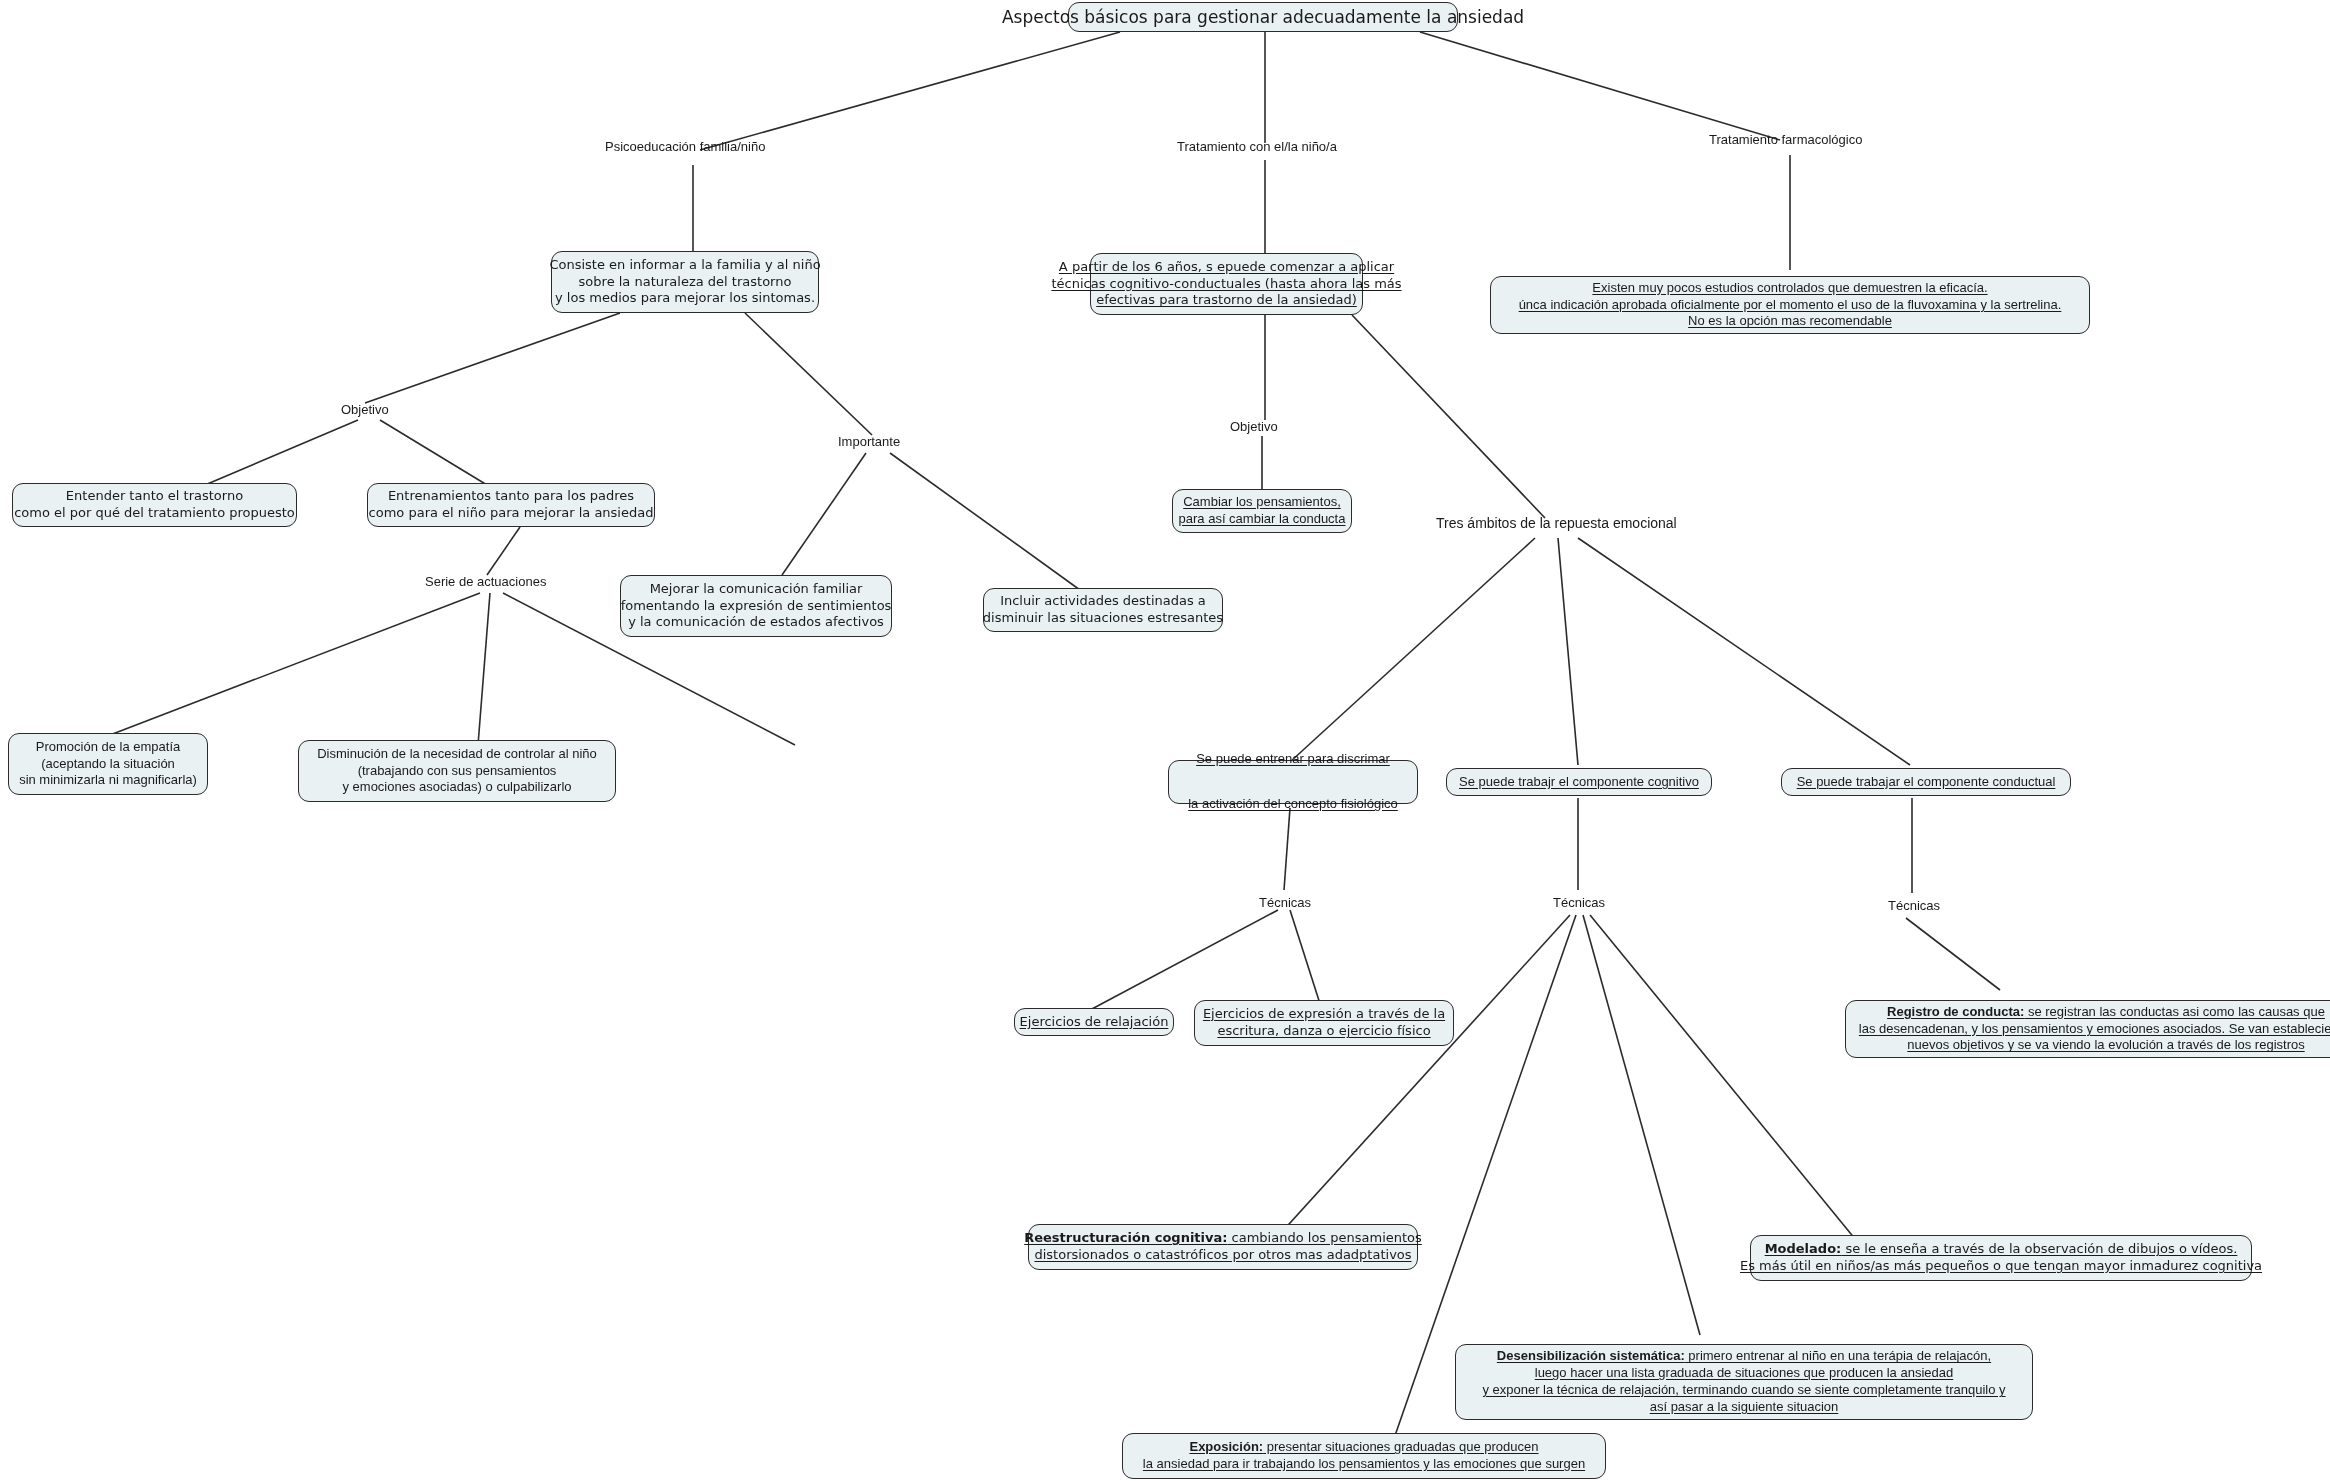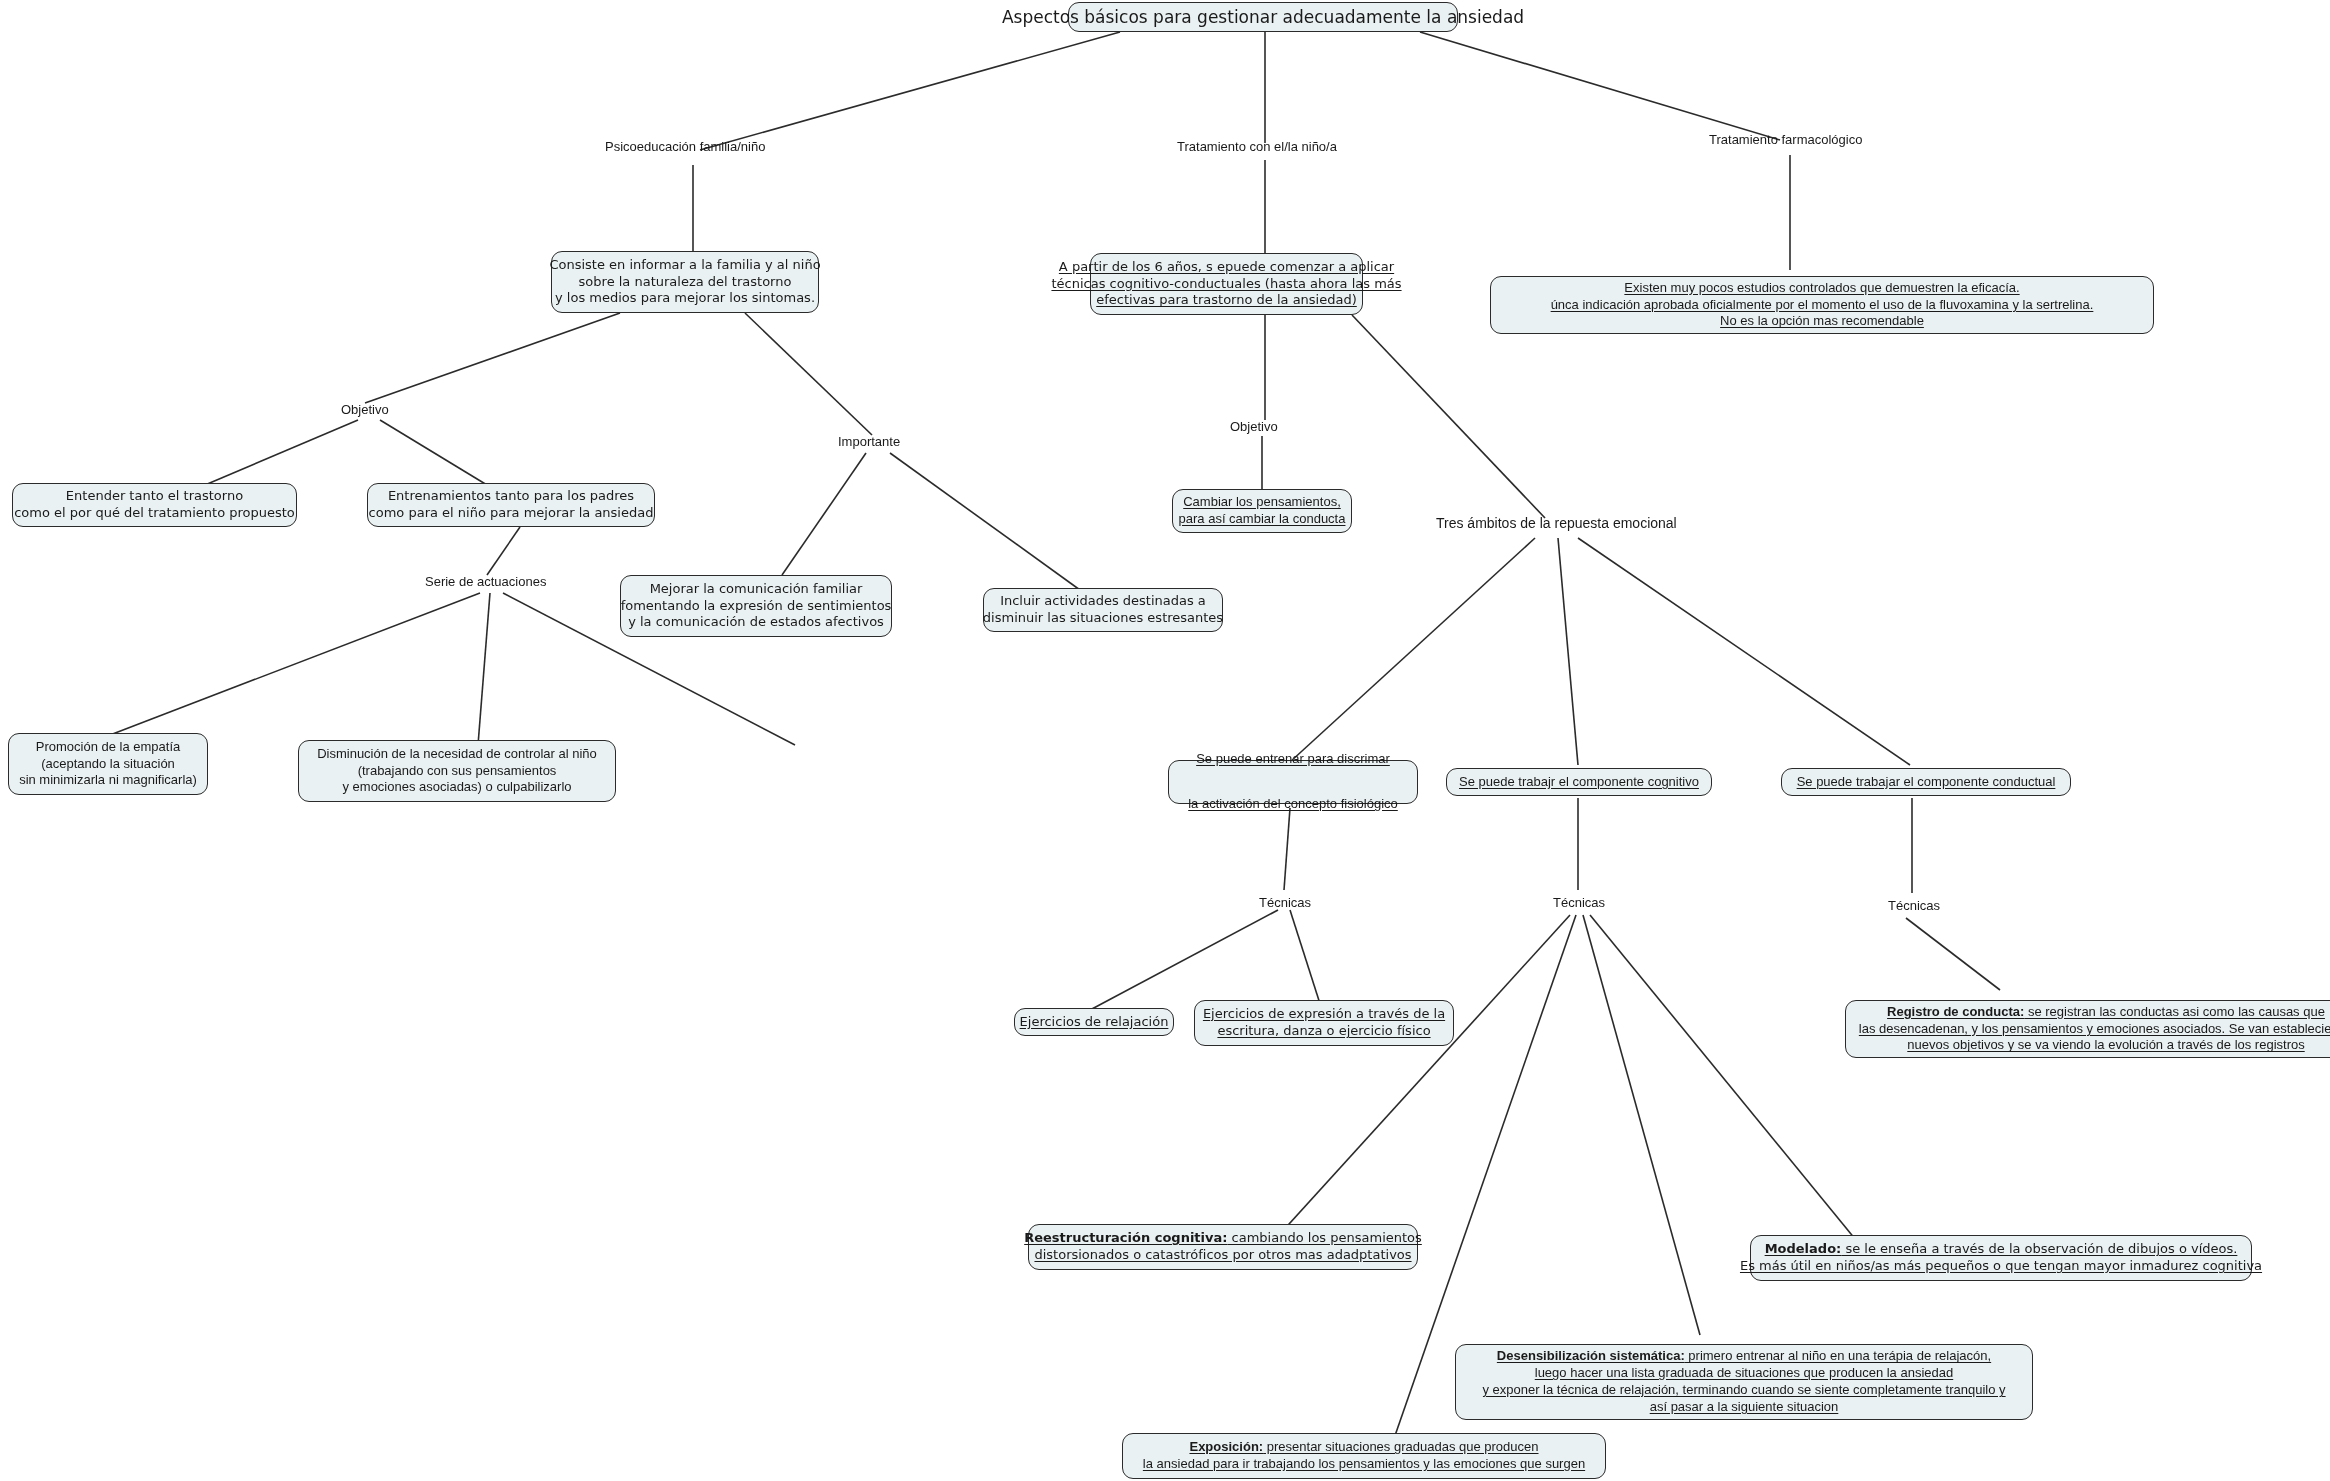--- a/index.html
+++ b/index.html
@@ -122,21 +122,21 @@
     <span class="ln">sobre la naturaleza del trastorno</span>
     <span class="ln">y los medios para mejorar los sintomas.</span>
   </div>
 
   <div class="node u fs13" style="left:1090px; top:253px; width:273px; height:62px;">
     <span class="ln">A partir de los 6 años, s epuede comenzar a aplicar</span>
     <span class="ln">técnicas cognitivo-conductuales (hasta ahora las más</span>
     <span class="ln">efectivas para trastorno de la ansiedad)</span>
   </div>
 
-  <div class="node u fs13 narrow" style="left:1490px; top:276px; width:664px; height:58px;">
+  <div class="node u fs13 narrow" style="left:1490px; top:276px; width:600px; height:58px;">
     <span class="ln">Existen muy pocos estudios controlados que demuestren la eficacía.</span>
     <span class="ln">únca indicación aprobada oficialmente por el momento el uso de la fluvoxamina y la sertrelina.</span>
     <span class="ln">No es la opción mas recomendable</span>
   </div>
 
   <div class="node fs13" style="left:12px; top:483px; width:285px; height:44px;">
     <span class="ln">Entender tanto el trastorno</span>
     <span class="ln">como el por qué del tratamiento propuesto</span>
   </div>
 

